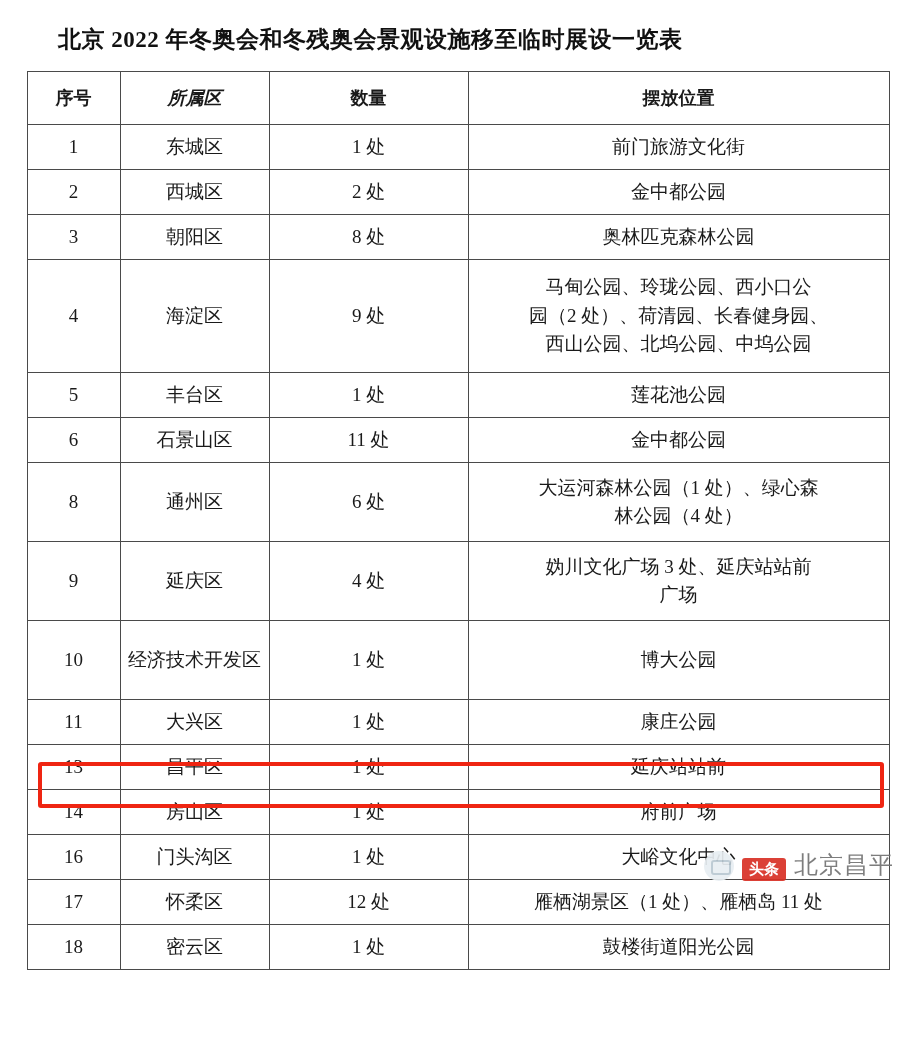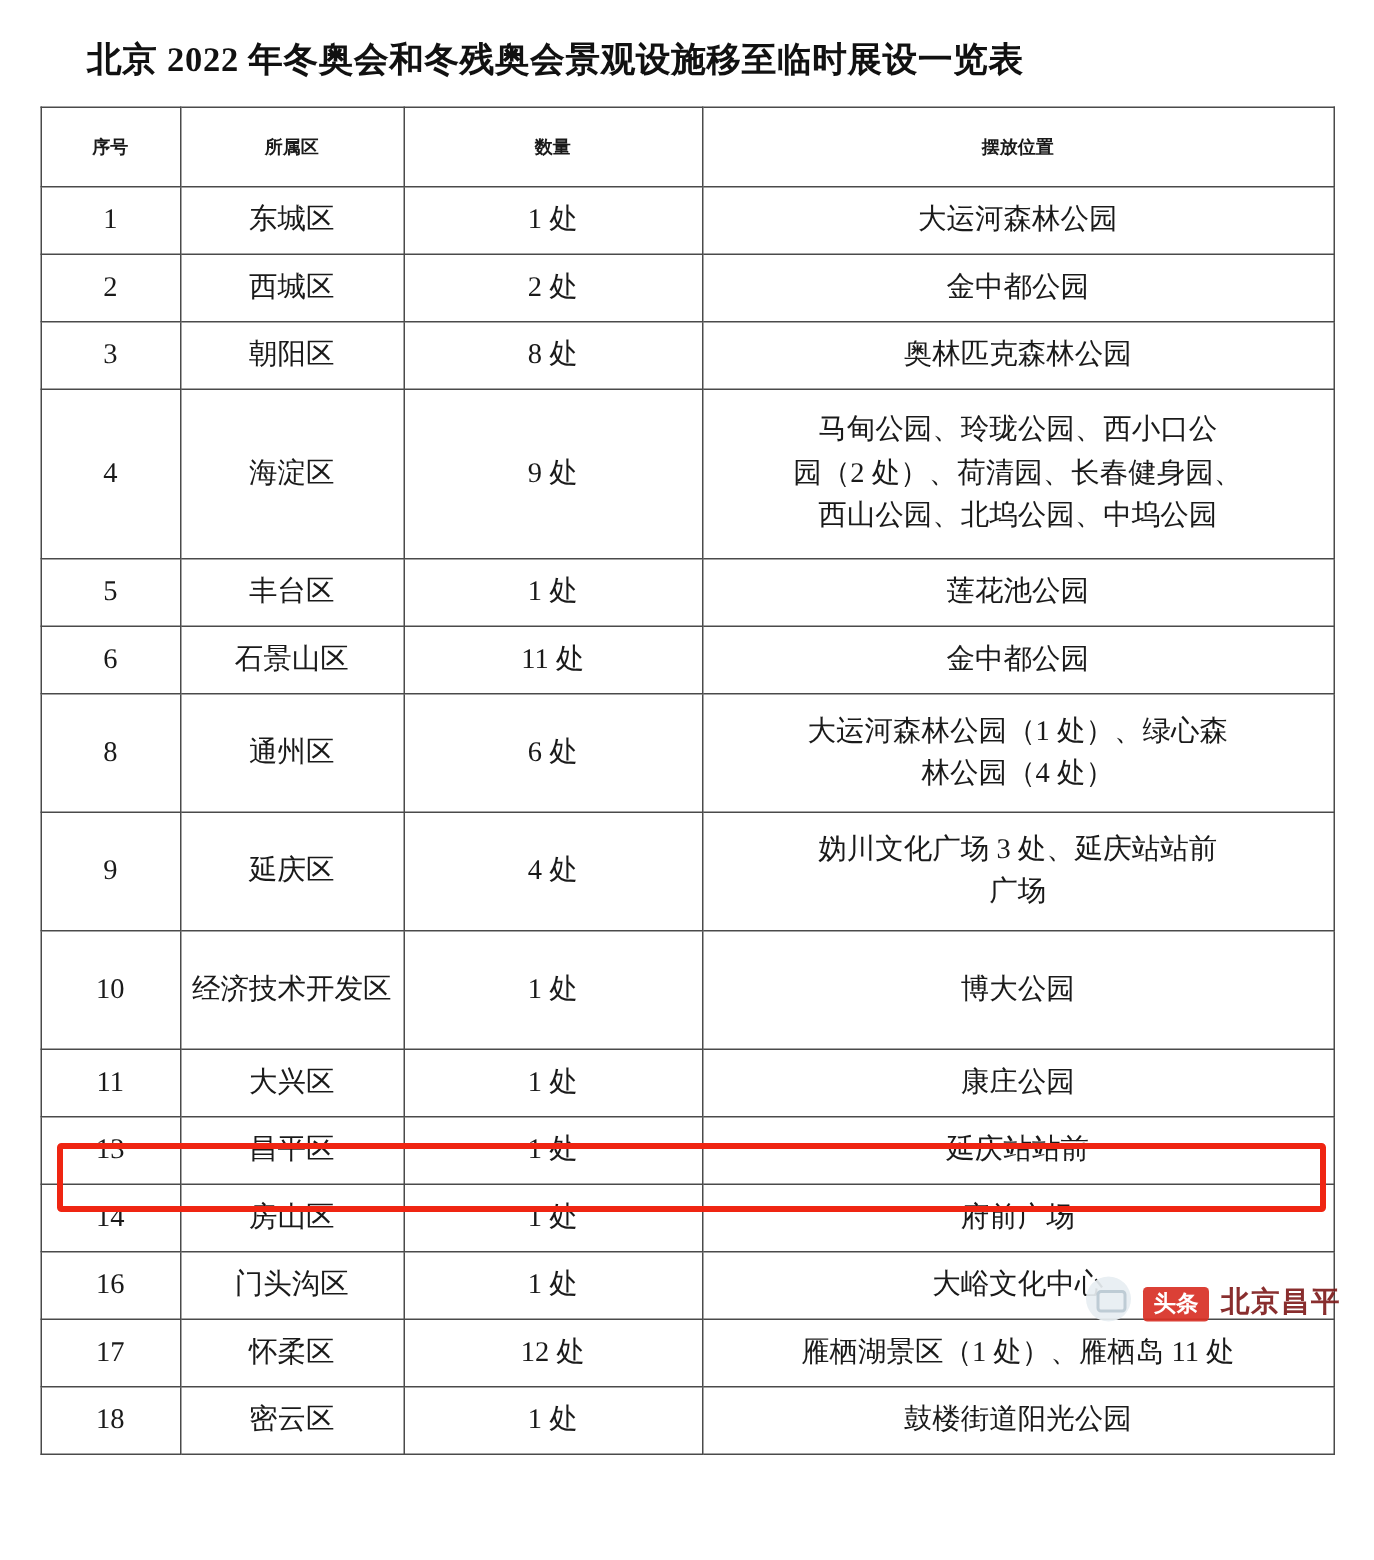--- a/index.html
+++ b/index.html
@@ -45,24 +45,24 @@
     font-size: 19px;
     font-weight: 500;
     color: #1a1a1a;
     padding: 6px 4px;
     line-height: 1.5;
     font-family: "Liberation Serif", serif;
   }
   table.facility-table th {
     font-weight: 600;
     height: 40px;
-    font-size: 12px;
+    font-size: 18px;
   }
   .col-idx { width: 84px; }
-  .col-dist { width: 140px; }
+  .col-dist { width: 140px; font-style: italic; }
   .col-count { width: 190px; }
   .col-loc { width: 412px; }
 
   td.loc-cell {
     padding-left: 10px;
     padding-right: 10px;
   }
   tr.row-normal td { height: 32px; }
   tr.row-tall td { height: 100px; }
   tr.row-mid td { height: 66px; }
@@ -109,25 +109,24 @@
   .wm-badge {
     background: #d93025;
     color: #ffffff;
     font-size: 15px;
     font-weight: 700;
     padding: 2px 7px;
     border-radius: 3px;
     font-family: "Liberation Sans", sans-serif;
   }
   .wm-text {
-    font-size: 19px;
-    color: #7f1d1d;
+    font-size: 24px;
+    color: #737373;
     font-family: "Liberation Sans", sans-serif;
     letter-spacing: 1px;
-    font-weight: bold;
   }
   .loc-line { display: block; }
 </style>
 </head>
 <body>
 
 <div class="page">
 
   <div class="doc-title">北京 2022 年冬奥会和冬残奥会景观设施移至临时展设一览表</div>
 
@@ -140,21 +139,21 @@
         <th class="col-loc">摆放位置</th>
       </tr>
     </thead>
     <tbody>
 
       <tr class="row-normal">
         <td>1</td>
         <td>东城区</td>
         <td>1 处</td>
         <td class="loc-cell">
-          <span class="loc-line">大运河森林公园</span>
+          <span class="loc-line">前门旅游文化街</span>
         </td>
       </tr>
 
       <tr class="row-normal">
         <td>2</td>
         <td>西城区</td>
         <td>2 处</td>
         <td class="loc-cell">
           <span class="loc-line">金中都公园</span>
         </td>

